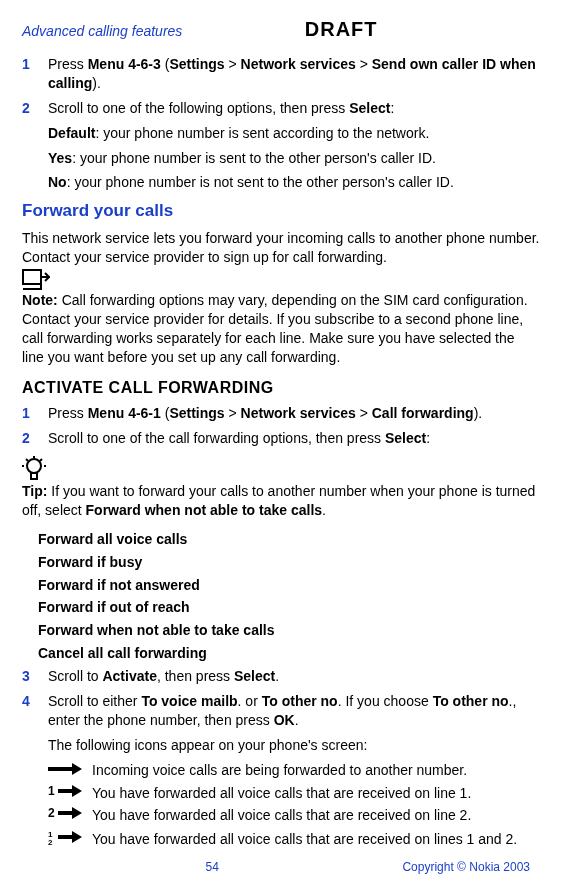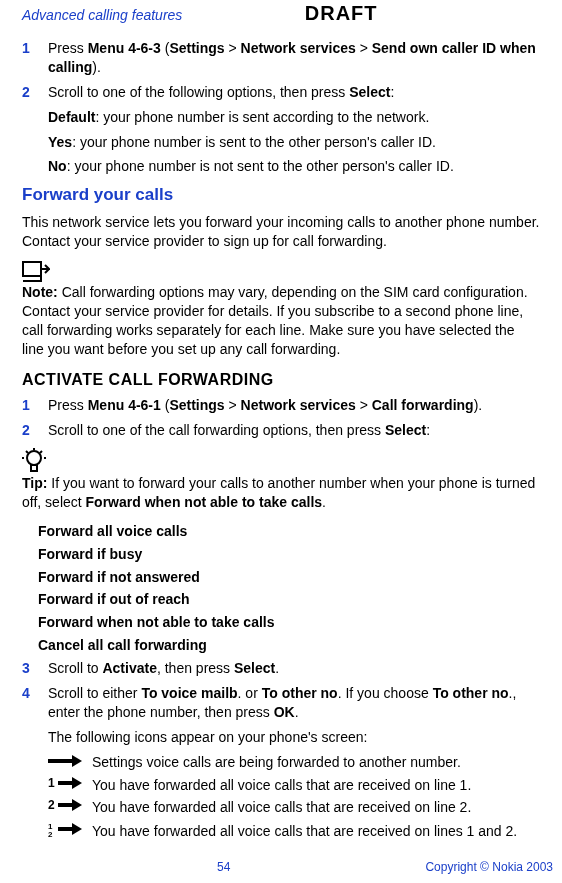--- a/index.html
+++ b/index.html
@@ -10,21 +10,21 @@
     font-family: "Trebuchet MS", "Lucida Sans", Verdana, sans-serif;
     font-size: 14px;
     color: #000;
     line-height: 1.35;
     position: relative;
     padding: 0 22px;
   }
   .header {
     display: flex;
     align-items: baseline;
-    padding-top: 0;
+    padding-top: 16px;
     margin-bottom: 12px;
   }
   .header-left {
     color: #1a3fc9;
     font-size: 14px;
     font-style: italic;
   }
   .header-center {
     flex: 1;
     text-align: center;
@@ -43,21 +43,21 @@
   .step-body { flex: 1; }
   .indent { margin-left: 26px; margin-bottom: 6px; }
   strong { font-weight: bold; }
   .h1 {
     color: #1a3fc9;
     font-size: 17px;
     font-weight: bold;
     margin-top: 8px;
     margin-bottom: 6px;
   }
-  .para { margin-bottom: 8px; }
+  .para { }
   .note-row { display: flex; margin-bottom: 10px; flex-direction: column; }
   .note-icon {
     width: 36px;
     flex: none;
     padding-top: 2px;
   }
   .note-icon svg { display: block; }
   .note-body { flex: 1; }
   .h2 {
     font-weight: bold;
@@ -67,21 +67,21 @@
     margin-bottom: 6px;
   }
   .opt { margin-left: 16px; font-weight: bold; margin-bottom: 4px; }
   .icon-row { display: flex; margin-left: 26px; margin-bottom: 4px; align-items: center; }
   .icon-cell { width: 44px; flex: none; }
   .icon-text { flex: 1; }
   .footer {
     position: absolute;
     bottom: 8px;
     left: 22px;
-    right: 9px;
+    right: 32px;
     display: flex;
     justify-content: space-between;
     color: #1a3fc9;
     font-size: 12px;
   }
   .footer-page { margin: 0 auto; }
 </style>
 </head>
 <body>
 
@@ -181,21 +181,21 @@
 </div>
 <div class="indent">The following icons appear on your phone's screen:</div>
 
 <div class="icon-row">
   <div class="icon-cell">
     <svg width="34" height="12" viewBox="0 0 34 12">
         <rect x="0" y="4" width="26" height="4" fill="#000"></rect>
         <path d="M24 0 L34 6 L24 12 Z" fill="#000"></path>
       </svg>
   </div>
-  <div class="icon-text">Settings voice calls are being forwarded to another number.</div>
+  <div class="icon-text">Incoming voice calls are being forwarded to another number.</div>
 </div>
 <div class="icon-row">
   <div class="icon-cell">
     <svg width="34" height="14" viewBox="0 0 34 14">
         <text x="0" y="11" font-size="12" font-weight="bold" fill="#000">1</text>
         <rect x="10" y="5" width="16" height="4" fill="#000"></rect>
         <path d="M24 1 L34 7 L24 13 Z" fill="#000"></path>
       </svg>
   </div>
   <div class="icon-text">You have forwarded all voice calls that are received on line 1.</div>

